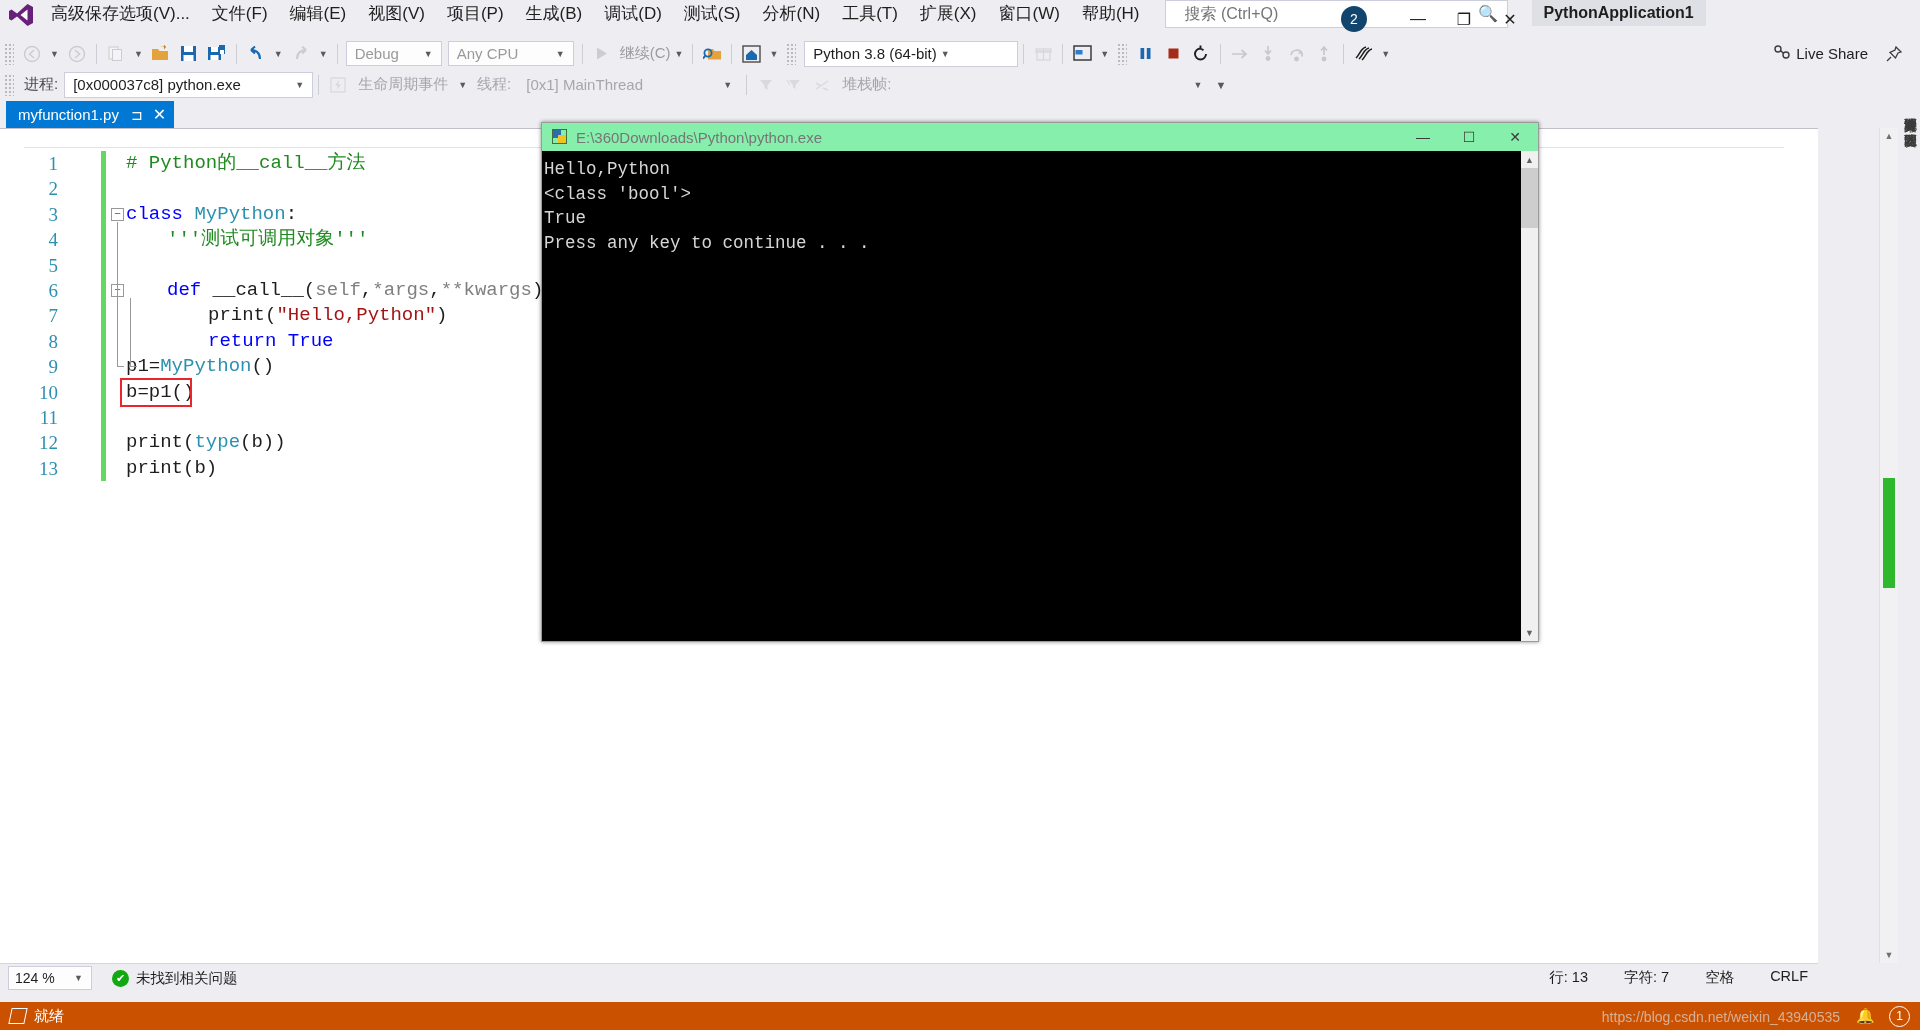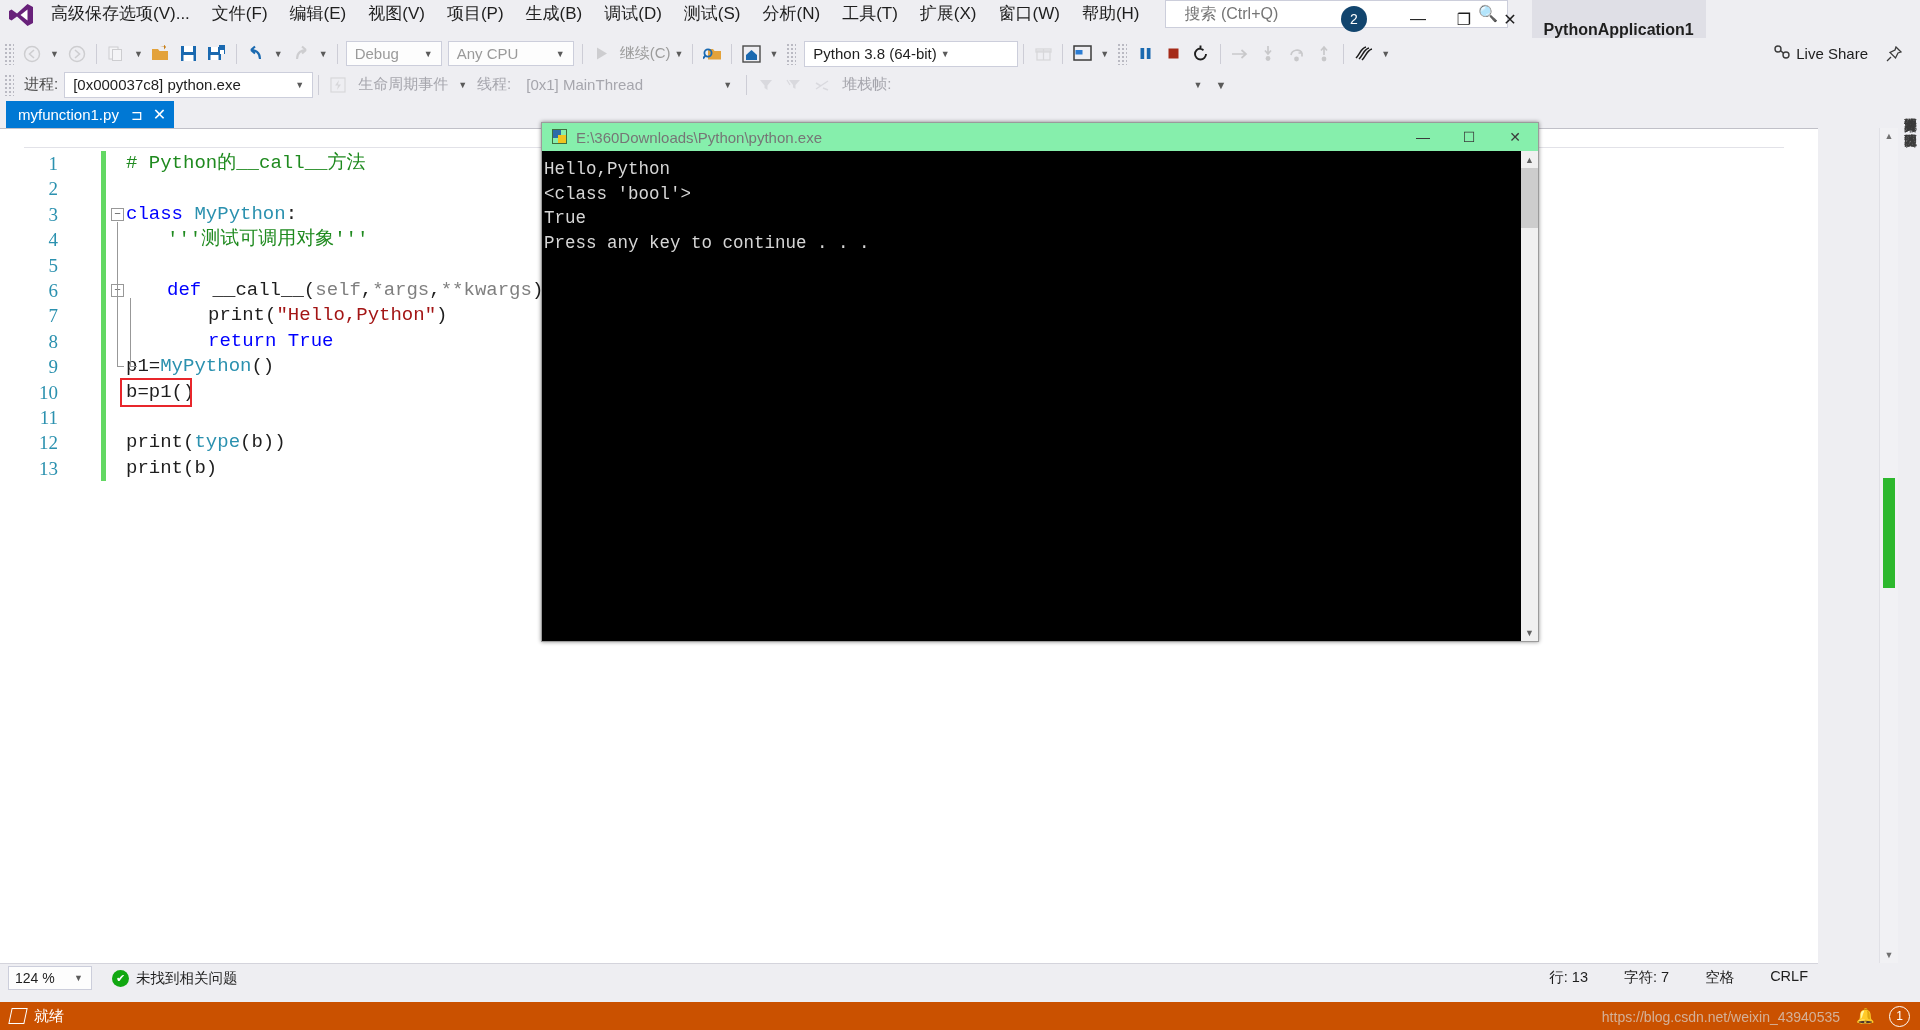--- a/index.html
+++ b/index.html
@@ -42,21 +42,21 @@
     width: 320px; height: 22px;
   }
   .search-icon {
     position: absolute; right: 8px; top: 3px;
     font-size: 16px; color: #5a5a5a;
   }
   .proj-badge {
     margin-left: 24px;
     background: #dfdfe6; color: #1e1e1e;
     font-size: 16px; font-weight: bold;
-    padding: 21px 12px; white-space: nowrap;
+    padding: 4px 12px; white-space: nowrap;
   }
   .menubar-right {
     position: absolute; right: 0; top: 0; height: 38px;
     display: flex; align-items: center;
   }
   .notif-badge {
     width: 26px; height: 26px; border-radius: 50%;
     background: #12456e; color: #fff;
     display: flex; align-items: center; justify-content: center;
     font-size: 14px; margin-right: 28px;

